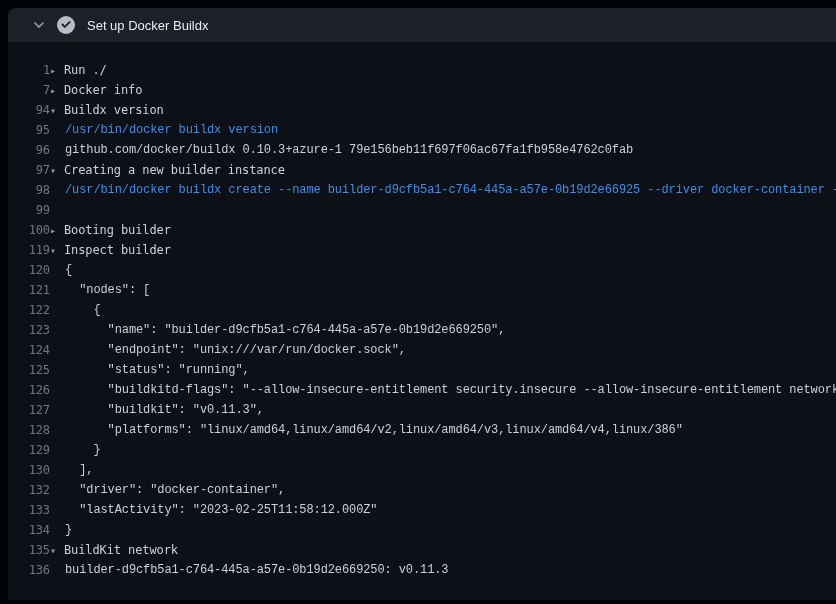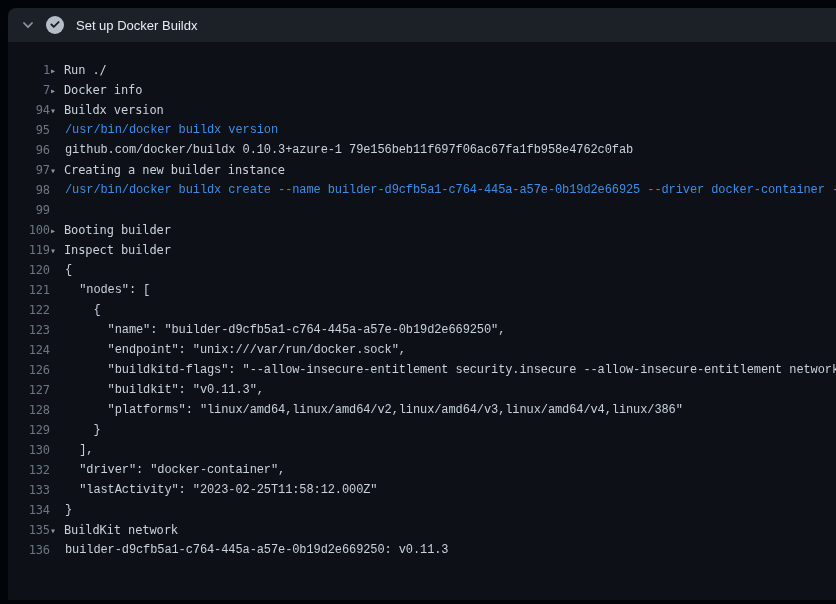--- a/index.html
+++ b/index.html
@@ -17,21 +17,21 @@
     top: 8px;
     width: 828px;
     height: 592px;
   }
   .step-header {
     height: 34px;
     background: var(--header-bg, #1c2128);
     border-radius: 8px 0 0 0;
     display: flex;
     align-items: center;
-    padding-left: 8px;
+    padding-left: 19px;
     cursor: pointer;
   }
   .chevron-btn {
     width: 24px;
     height: 24px;
     display: flex;
     align-items: center;
     justify-content: center;
     flex: none;
   }
@@ -178,20 +178,24 @@
   <div class="row output">
     <span class="num">123</span>
     <span class="content">      "name": "builder-d9cfb5a1-c764-445a-a57e-0b19d2e669250",</span>
   </div>
 
   <div class="row output">
     <span class="num">124</span>
     <span class="content">      "endpoint": "unix:///var/run/docker.sock",</span>
   </div>
 
+  <div class="row output">
+    <span class="num">125</span>
+    <span class="content">      "status": "running",</span>
+  </div>
 
   <div class="row output">
     <span class="num">126</span>
     <span class="content">      "buildkitd-flags": "--allow-insecure-entitlement security.insecure --allow-insecure-entitlement network.host",</span>
   </div>
 
   <div class="row output">
     <span class="num">127</span>
     <span class="content">      "buildkit": "v0.11.3",</span>
   </div>

